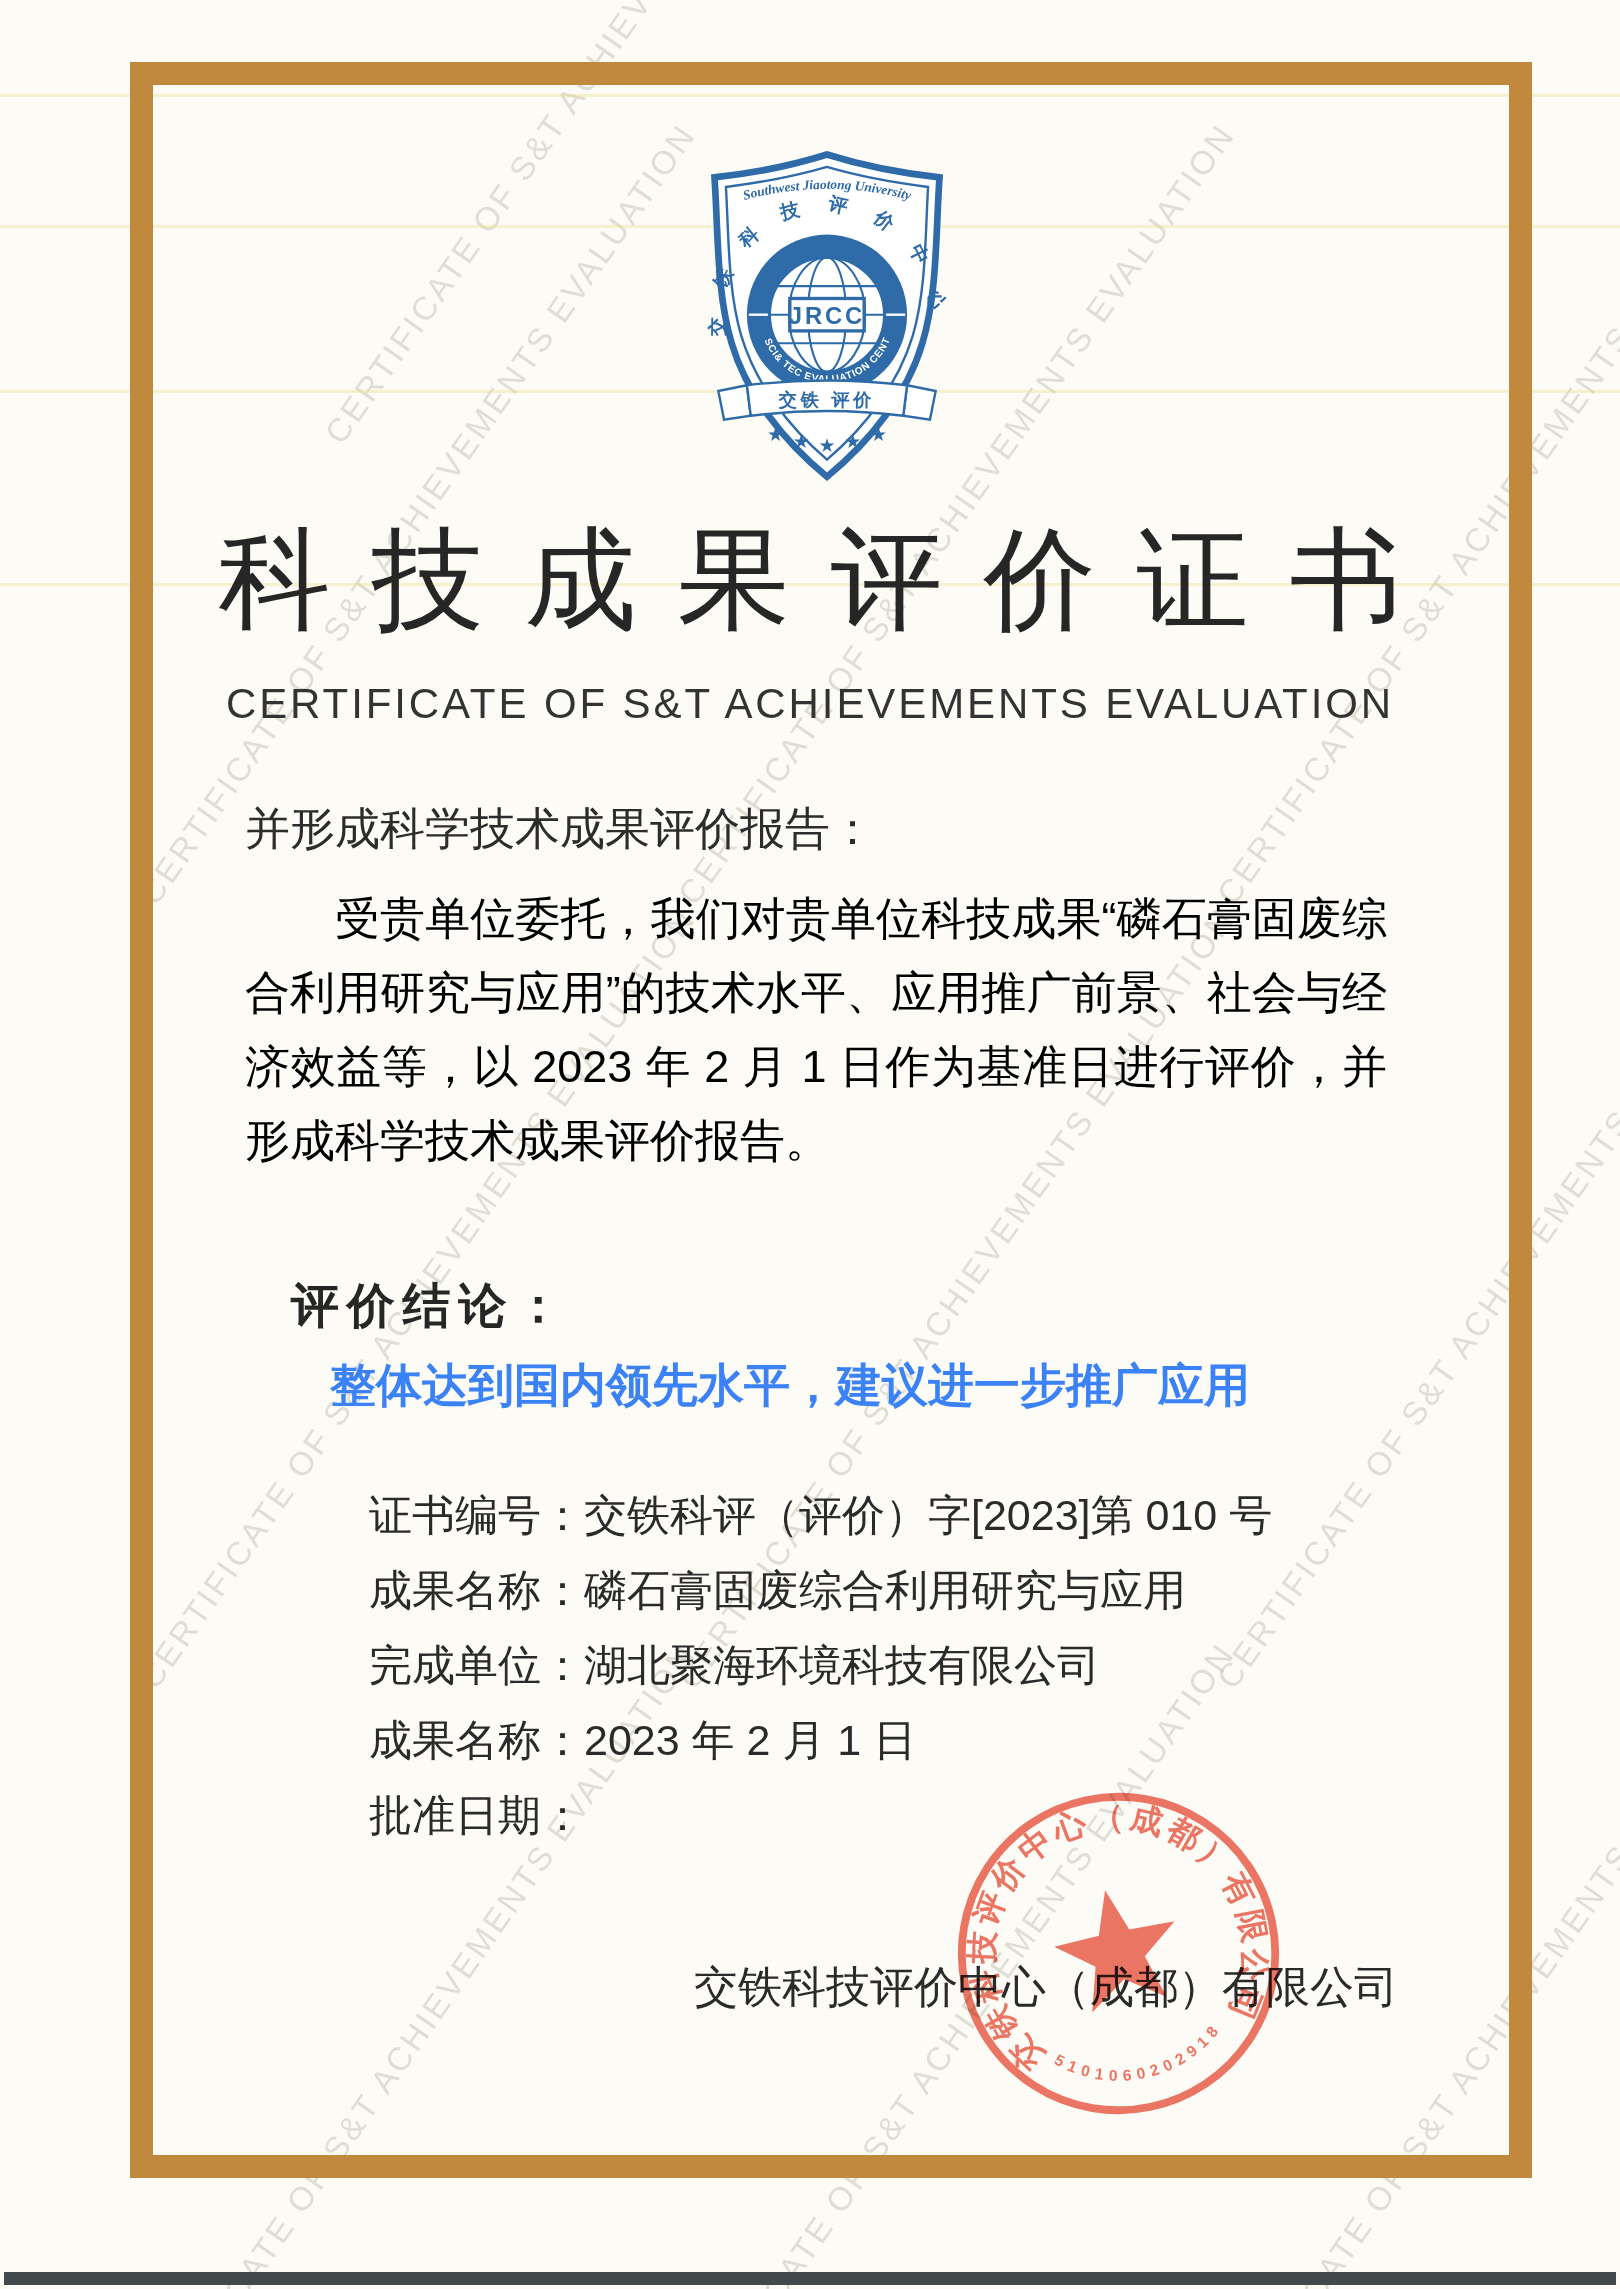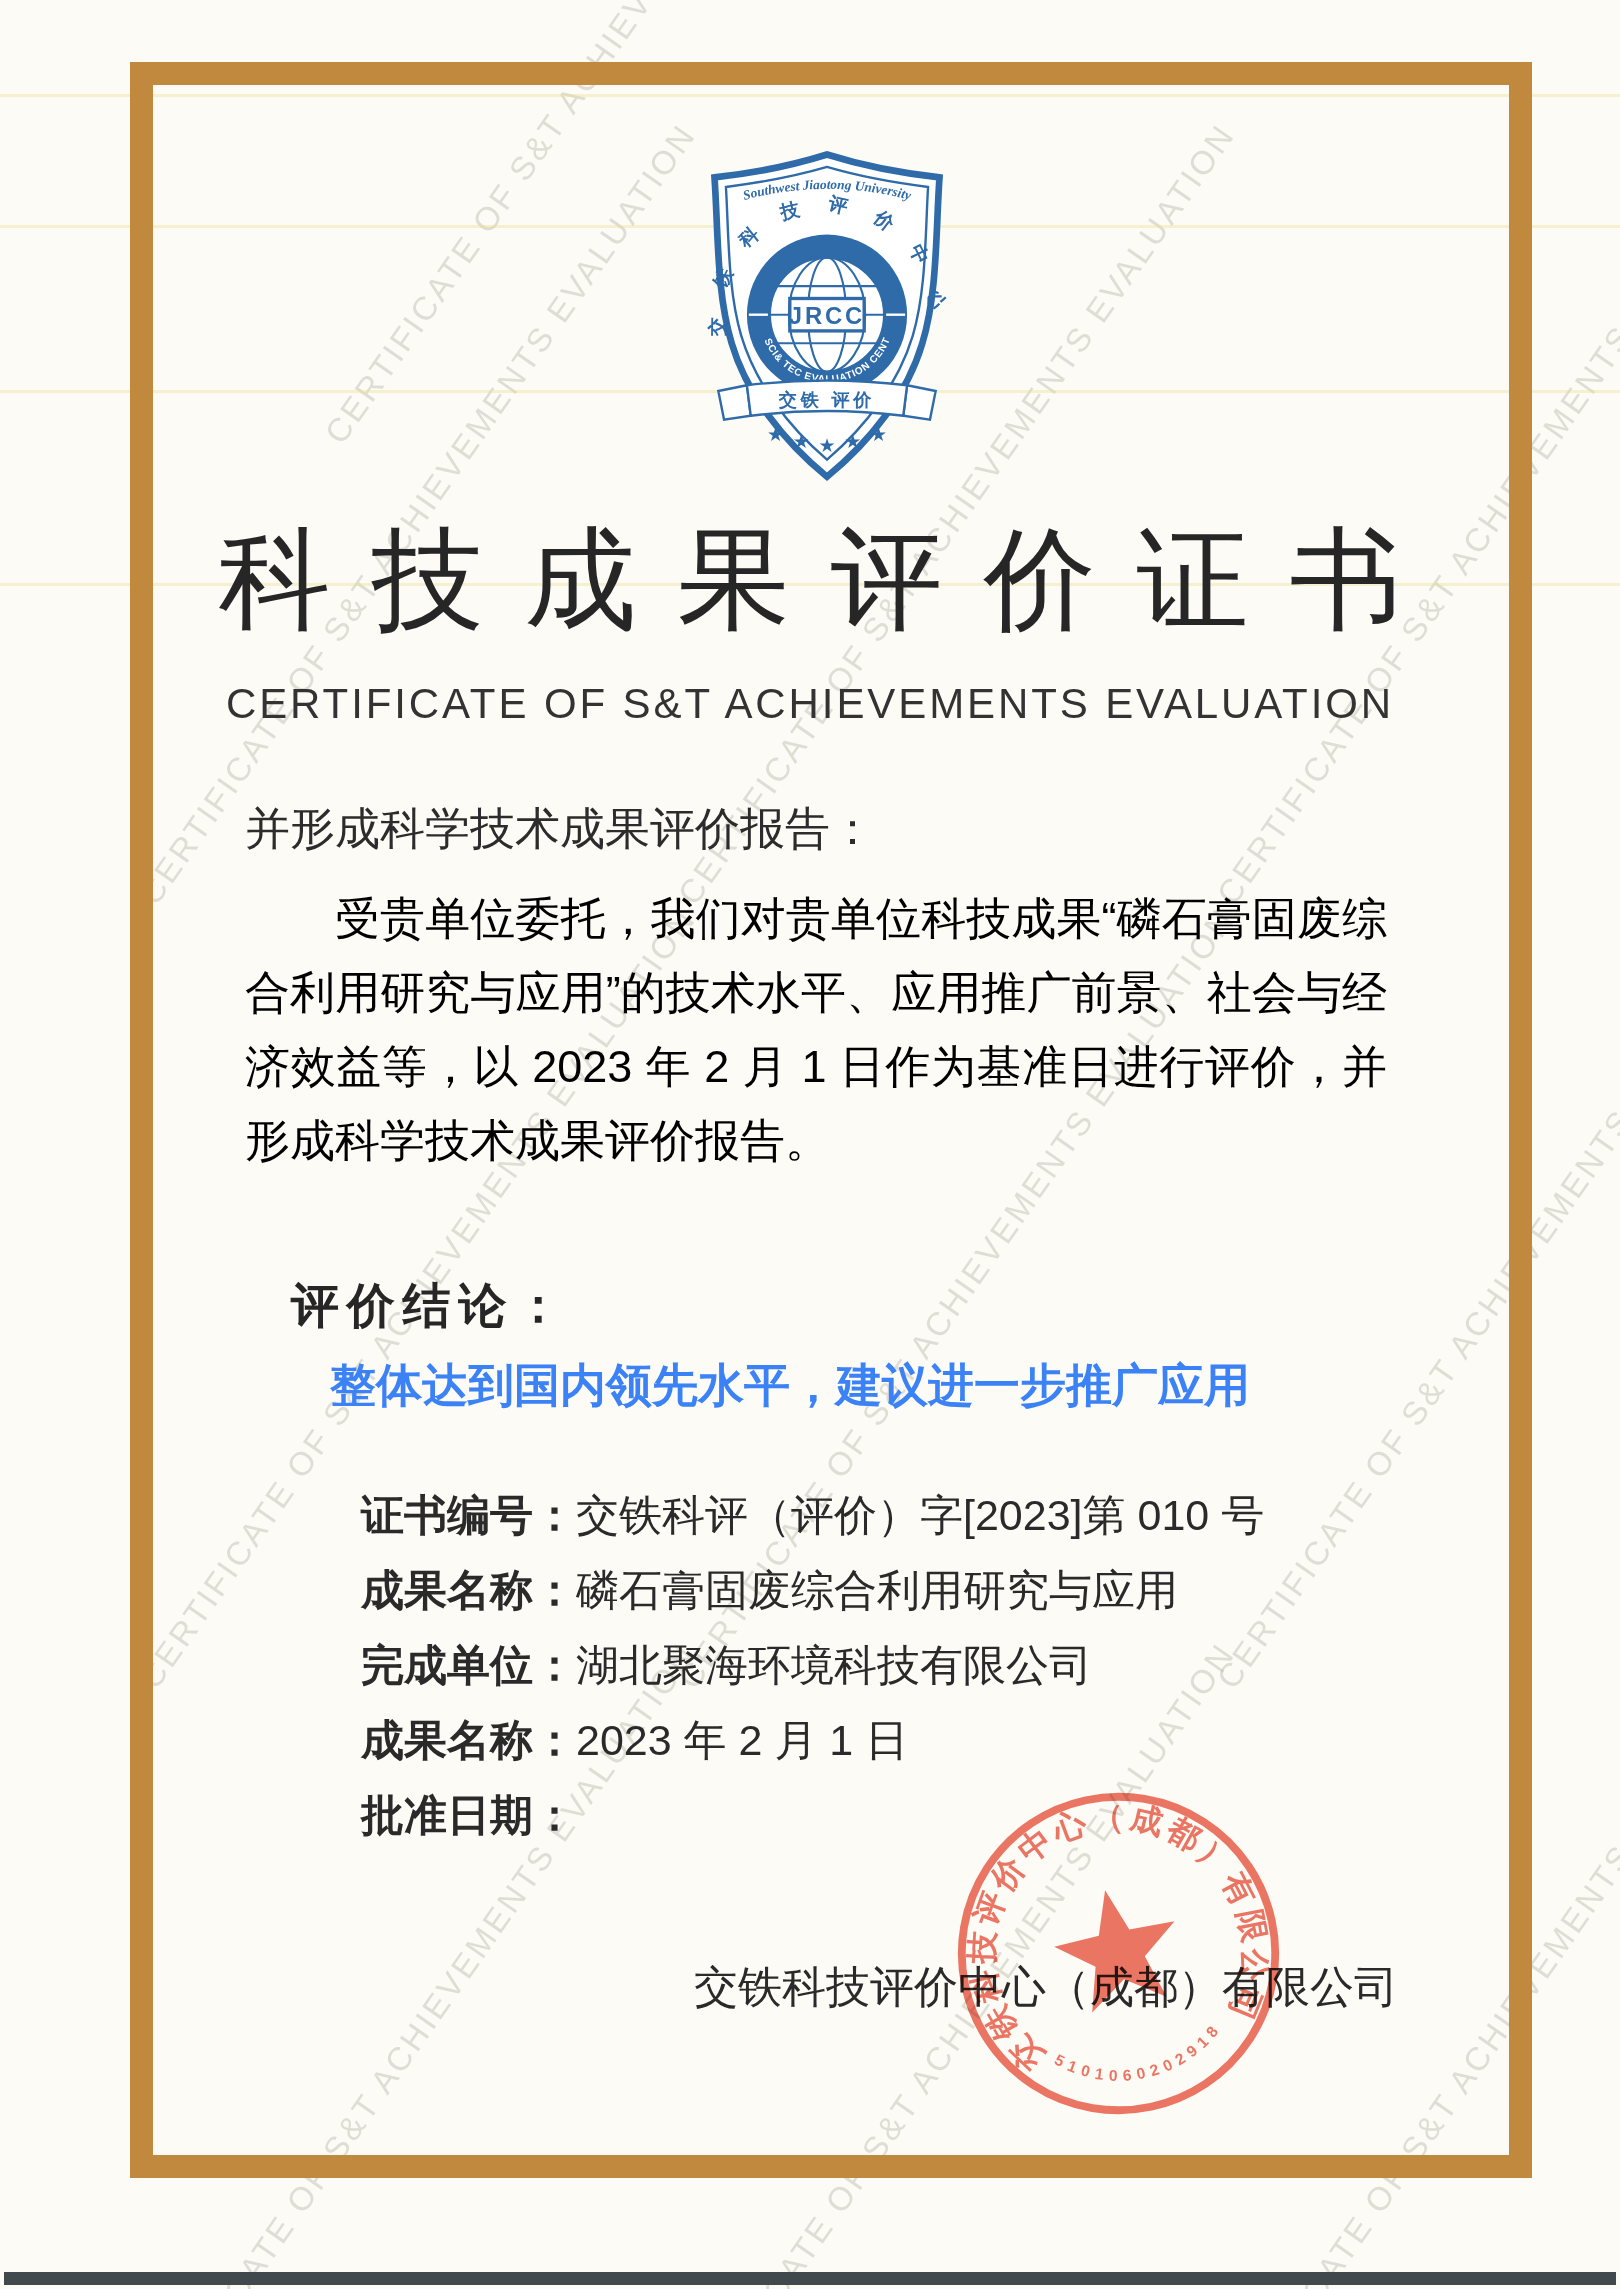--- a/index.html
+++ b/index.html
@@ -29,21 +29,21 @@
   .para{position:absolute;left:245px;top:882px;width:1142px;font-size:45px;line-height:74px;
         color:#000000;text-indent:90px;text-align:justify;z-index:1;}
 
   .conclusion-label{position:absolute;left:258px;top:1274px;font-size:48px;font-weight:700;
                     letter-spacing:7.8px;color:#262626;z-index:1;margin-left:33px;}
   .conclusion-text{position:absolute;left:330px;top:1355px;font-size:46px;font-weight:700;
                    color:#3b82f6;z-index:1;}
 
   .details{position:absolute;left:361px;top:1478px;z-index:1;}
   .detail-row{display:flex;align-items:center;height:75px;font-size:43px;color:#2a2a2a;}
-  .detail-row .lbl{font-weight:700;}
+  .detail-row .lbl{font-weight:400;margin-left:8px;}
   .detail-row .val{font-weight:400;white-space:nowrap;}
 
   .issuer{position:absolute;left:0;right:222px;top:1958px;text-align:right;
           font-size:44px;color:#2a2a2a;z-index:1;}
 
   .seal{position:absolute;left:952px;top:1787px;width:333px;height:333px;z-index:2;
         opacity:.88;mix-blend-mode:multiply;transform:rotate(-12deg);}
 
   .strip{position:absolute;left:3.9px;top:2272px;width:1612px;height:12.7px;background:#41494d;z-index:3;}
 </style>

